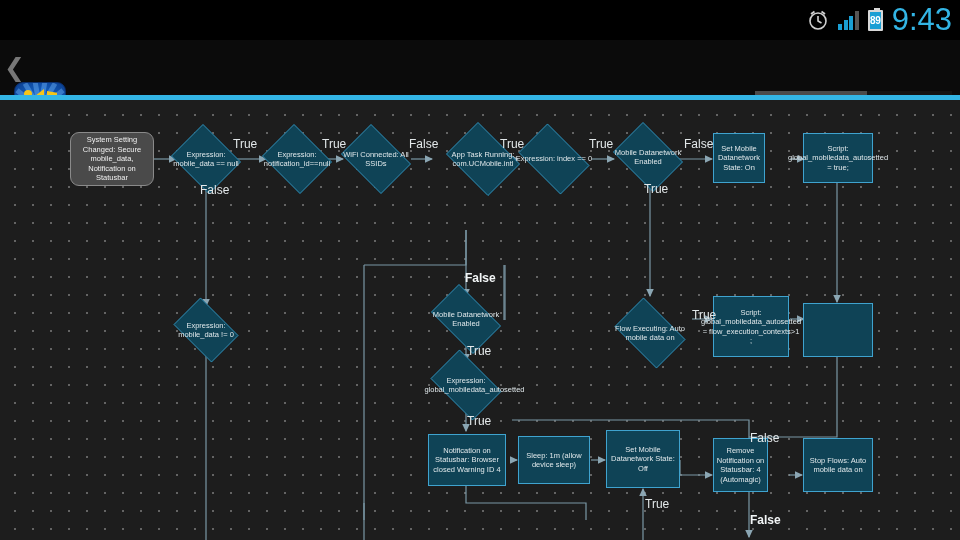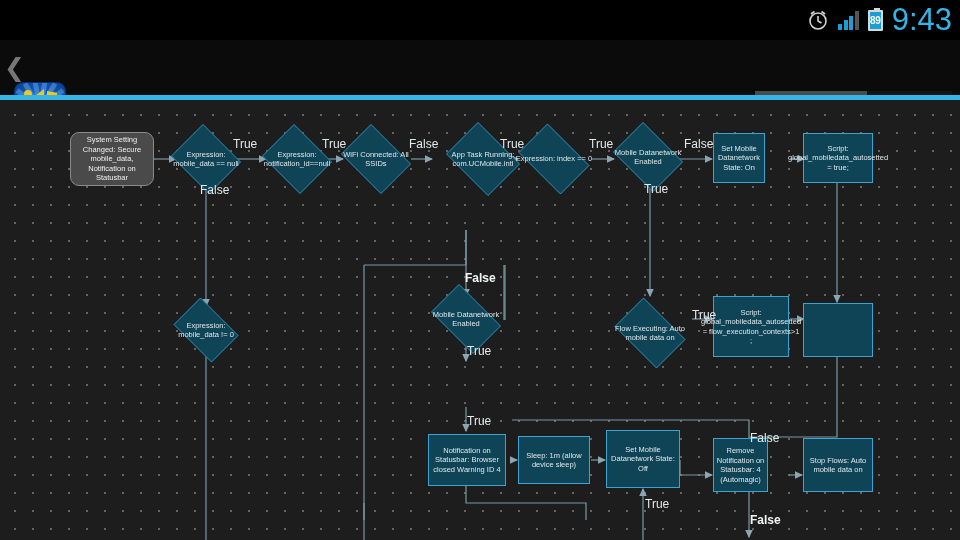--- a/index.html
+++ b/index.html
@@ -331,20 +331,24 @@
 
     <div class="node rect" style="left:803px; top:203px; width:70px; height:54px;">
       <span></span>
     </div>
 
     <div class="node diamond" style="left:424px; top:191px; width:84px; height:56px;">
       <span class="dshape"></span>
       <span class="dtext">Mobile Datanetwork Enabled</span>
     </div>
 
+    <div class="node diamond" style="left:424px; top:256px; width:84px; height:58px;">
+      <span class="dshape"></span>
+      <span class="dtext">Expression: global_mobiledata_autosetted</span>
+    </div>
 
     <div class="node rect" style="left:428px; top:334px; width:78px; height:52px;">
       <span>Notification on Statusbar: Browser closed Warning ID 4</span>
     </div>
 
     <div class="node rect" style="left:518px; top:336px; width:72px; height:48px;">
       <span>Sleep: 1m (allow device sleep)</span>
     </div>
 
     <div class="node rect" style="left:606px; top:330px; width:74px; height:58px;">

